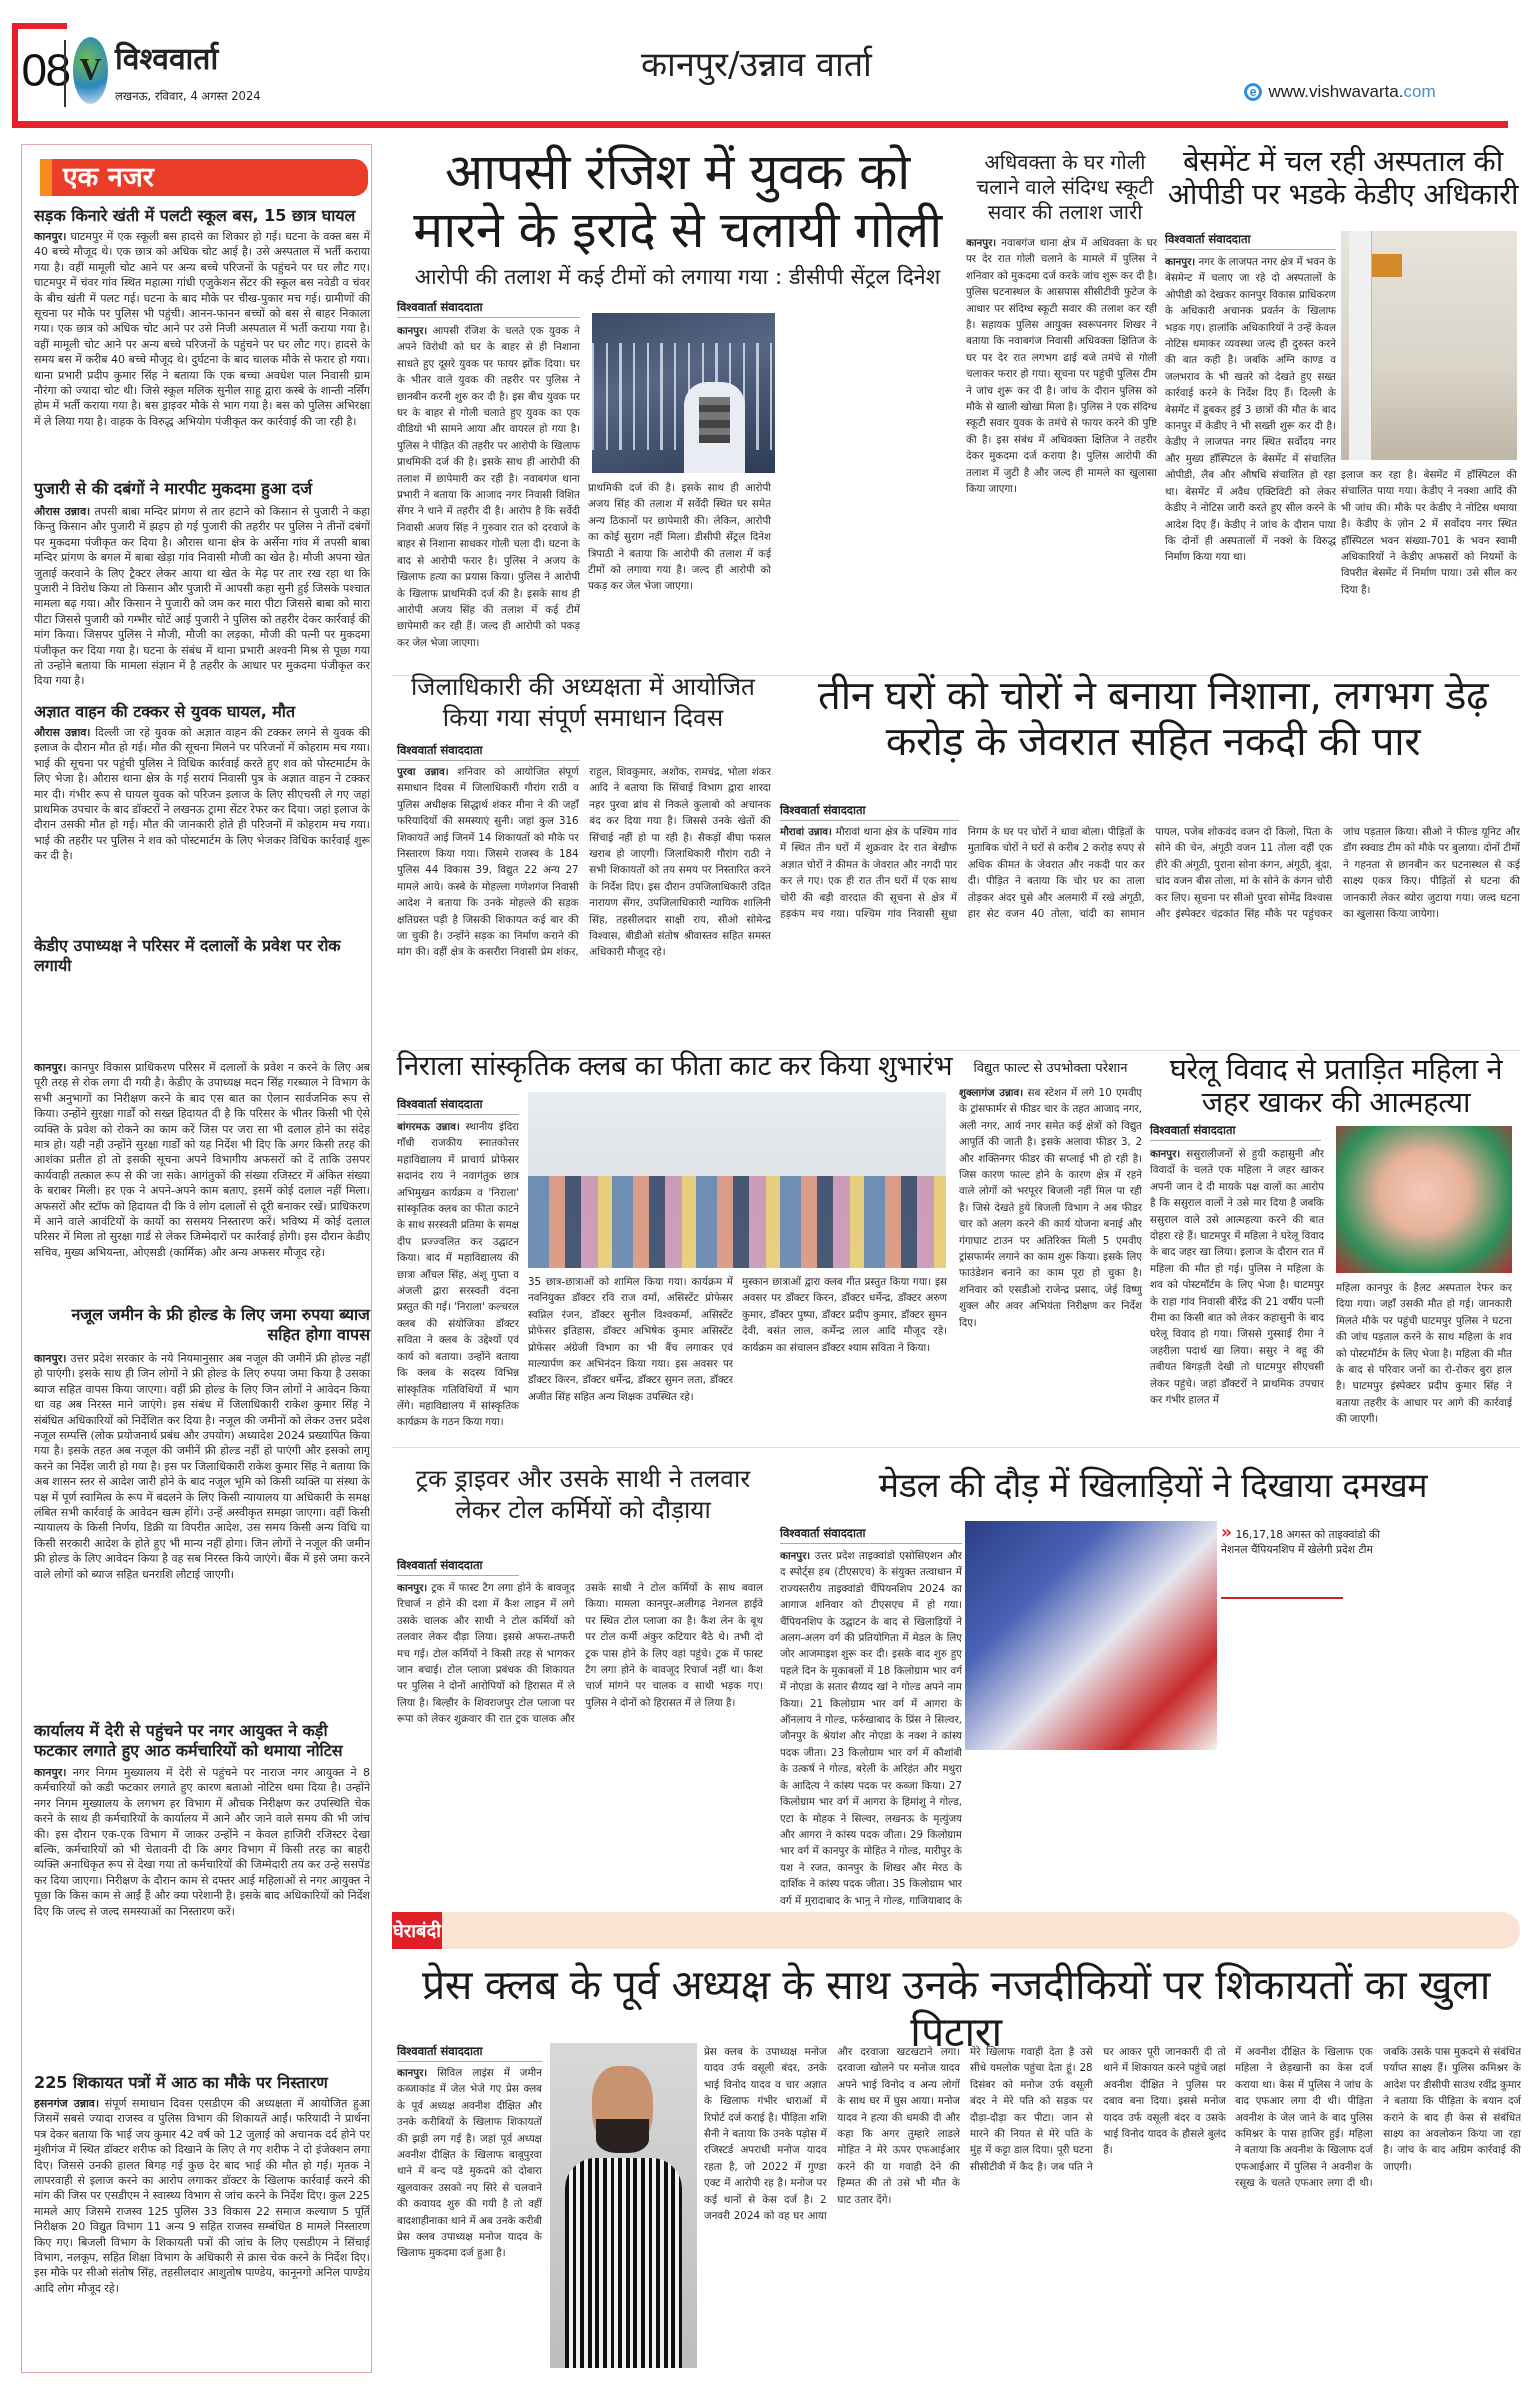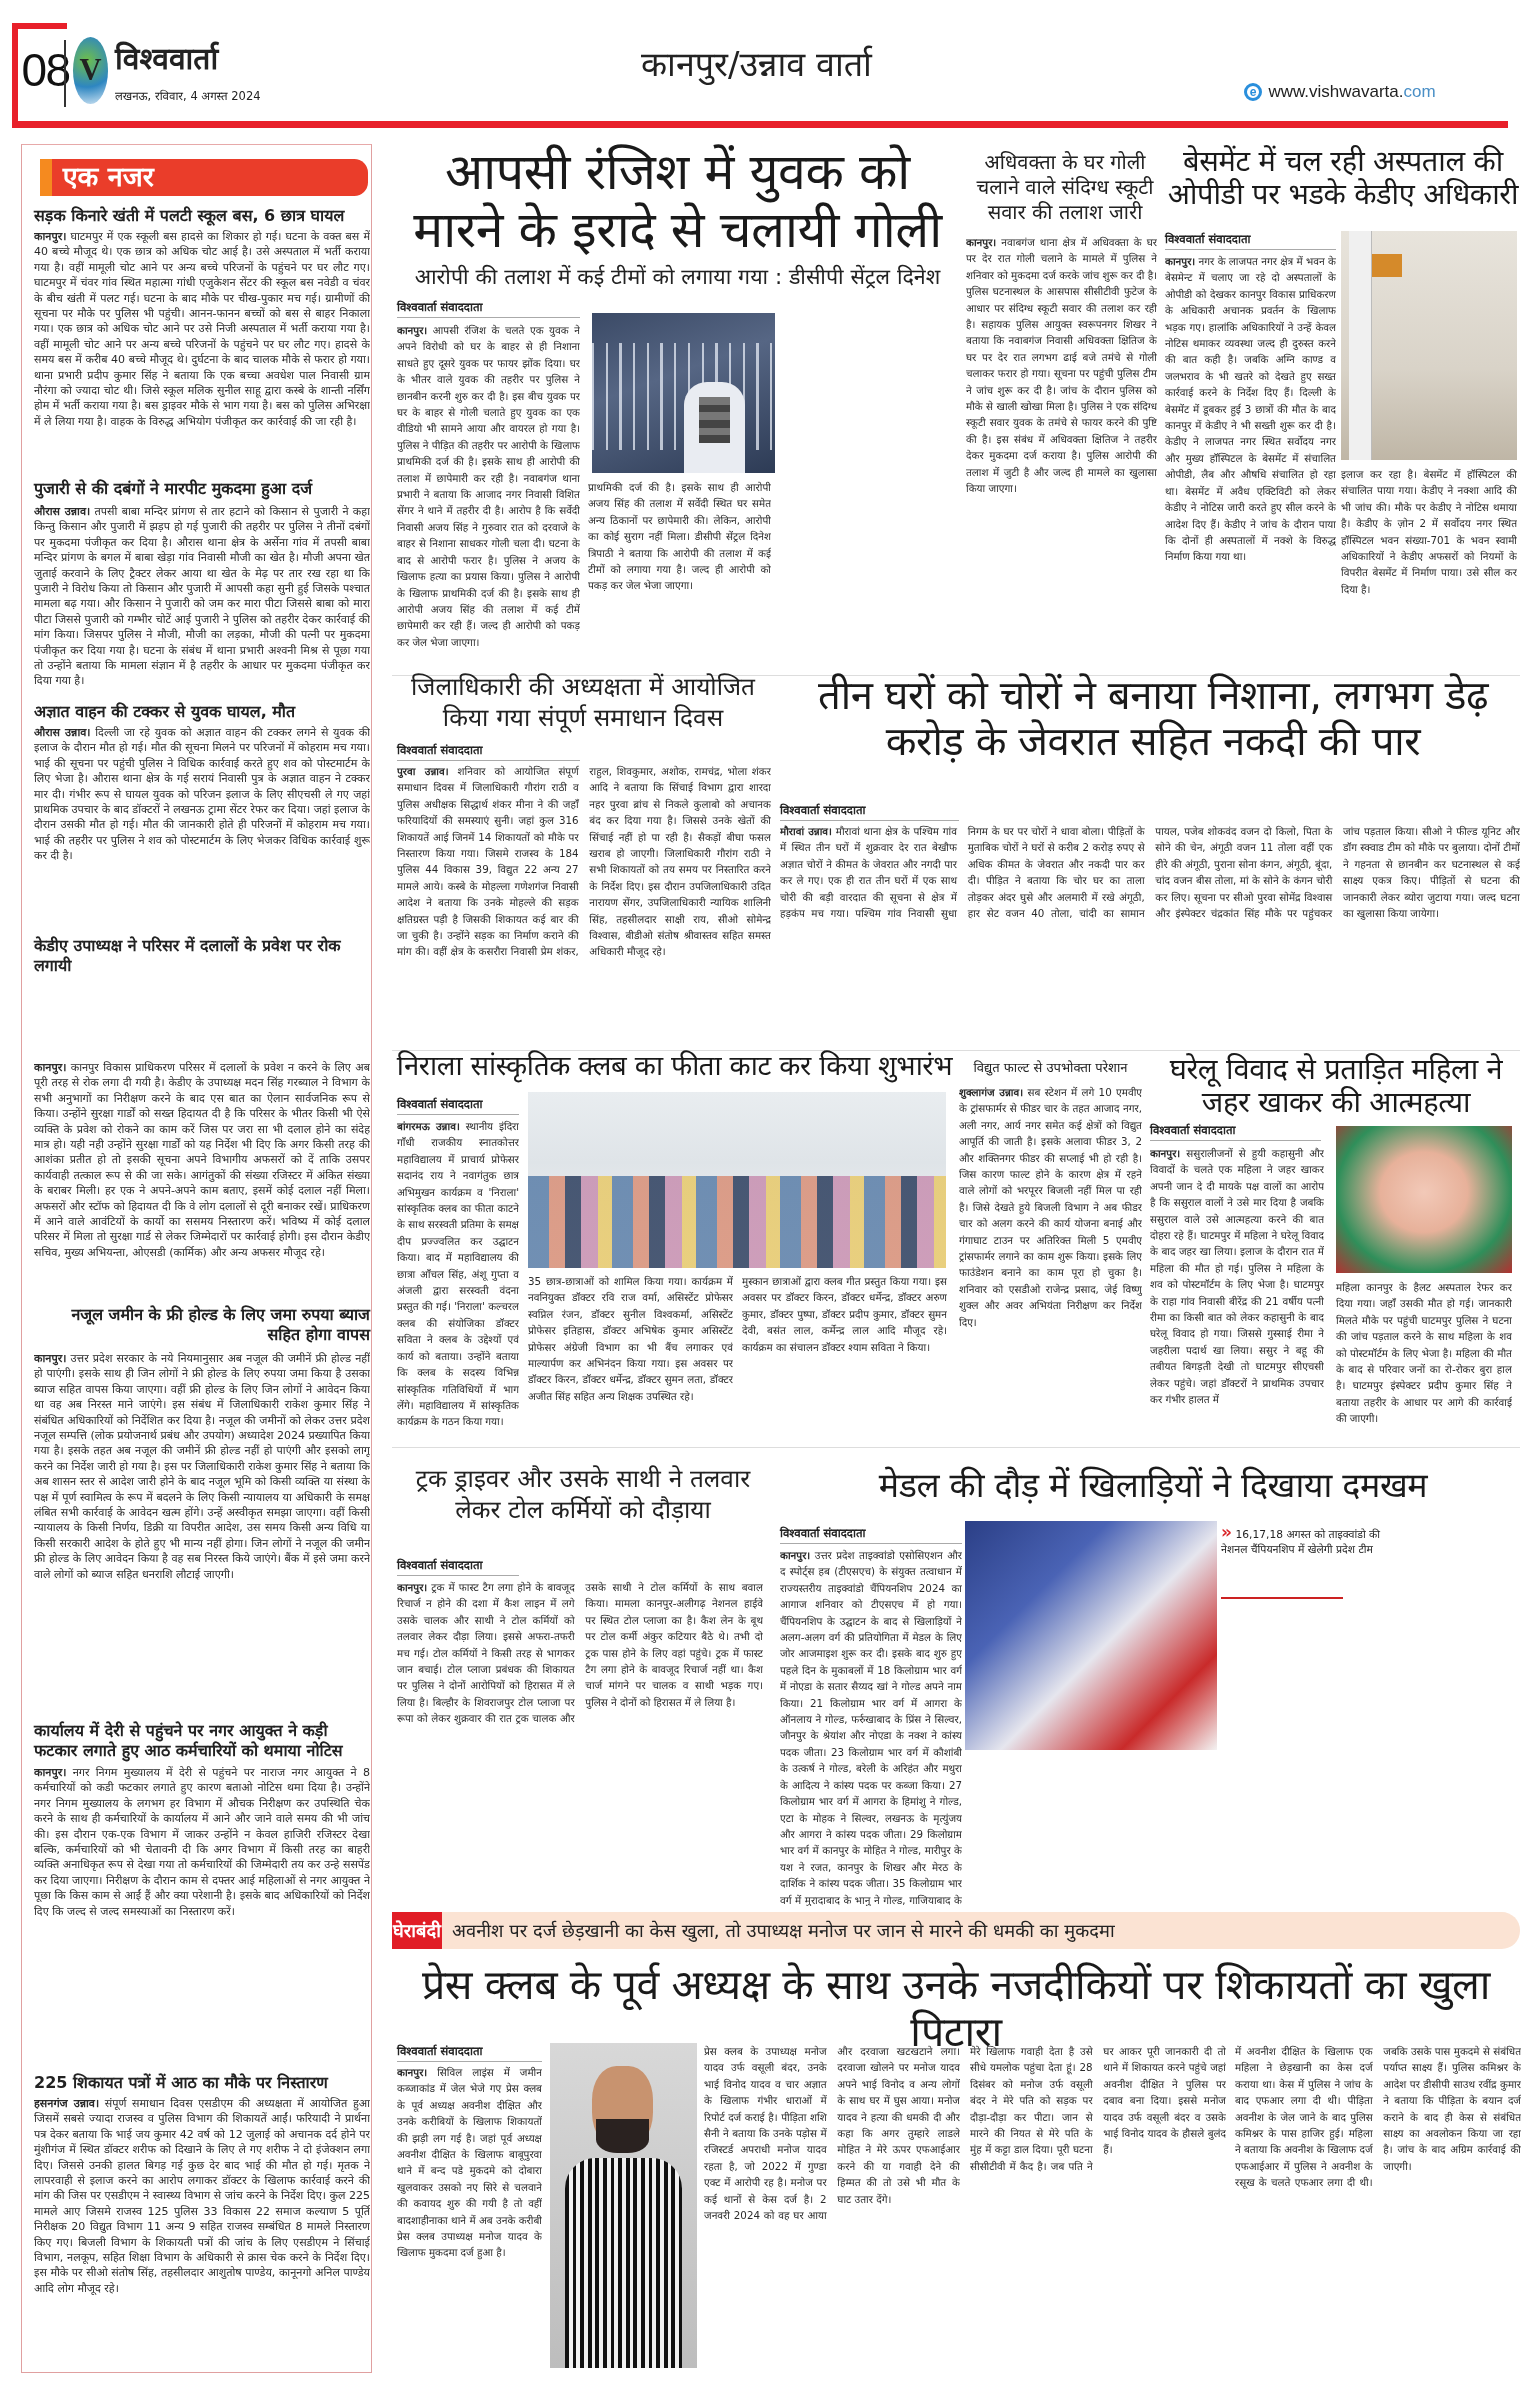--- a/index.html
+++ b/index.html
@@ -68,21 +68,21 @@
 <div class="abs dateline">लखनऊ,    रविवार, 4 अगस्त 2024</div>
 <div class="abs section-title">कानपुर/उन्नाव वार्ता</div>
 <div class="abs web">
   <span class="ie">e</span>
   <span><span>www.vishwavarta.</span><span class="com">com</span></span>
 </div>
 
 <div class="abs left-col"></div>
 <div class="abs ek-najar">एक नजर</div>
 
-<div class="lh" style="top:206px;">सड़क किनारे खंती में पलटी स्कूल बस, 6 छात्र घायल</div>
+<div class="lh" style="top:206px;">सड़क किनारे खंती में पलटी स्कूल बस, 15 छात्र घायल</div>
 <div class="lb" style="top:229px;height:229px;"><b>कानपुर।</b> <span>घाटमपुर में एक स्कूली बस हादसे का शिकार हो गई। घटना के वक्त बस में 40 बच्चे मौजूद थे। एक छात्र को अधिक चोट आई है। उसे अस्पताल में भर्ती कराया गया है। वहीं मामूली चोट आने पर अन्य बच्चे परिजनों के पहुंचने पर घर लौट गए। घाटमपुर में चंवर गांव स्थित महात्मा गांधी एजुकेशन सेंटर की स्कूल बस नवेडी व चंवर के बीच खंती में पलट गई। घटना के बाद मौके पर चीख-पुकार मच गई। ग्रामीणों की सूचना पर मौके पर पुलिस भी पहुंची। आनन-फानन बच्चों को बस से बाहर निकाला गया। एक छात्र को अधिक चोट आने पर उसे निजी अस्पताल में भर्ती कराया गया है। वहीं मामूली चोट आने पर अन्य बच्चे परिजनों के पहुंचने पर घर लौट गए। हादसे के समय बस में करीब 40 बच्चे मौजूद थे। दुर्घटना के बाद चालक मौके से फरार हो गया। थाना प्रभारी प्रदीप कुमार सिंह ने बताया कि एक बच्चा अवधेश पाल निवासी ग्राम नौरंगा को ज्यादा चोट थी। जिसे स्कूल मलिक सुनील साहू द्वारा कस्बे के शान्ती नर्सिंग होम में भर्ती कराया गया है। बस ड्राइवर मौके से भाग गया है। बस को पुलिस अभिरक्षा में ले लिया गया है। वाहक के विरुद्ध अभियोग पंजीकृत कर कार्रवाई की जा रही है।</span></div>
 
 <div class="lh" style="top:479px;">पुजारी से की दबंगों ने मारपीट मुकदमा हुआ दर्ज</div>
 <div class="lb" style="top:504px;height:197px;"><b>औरास उन्नाव।</b> <span>तपसी बाबा मन्दिर प्रांगण से तार हटाने को किसान से पुजारी ने कहा किन्तु किसान और पुजारी में झड़प हो गई पुजारी की तहरीर पर पुलिस ने तीनों दबंगों पर मुकदमा पंजीकृत कर दिया है। औरास थाना क्षेत्र के अर्सेना गांव में तपसी बाबा मन्दिर प्रांगण के बगल में बाबा खेड़ा गांव निवासी मौजी का खेत है। मौजी अपना खेत जुताई करवाने के लिए ट्रैक्टर लेकर आया था खेत के मेढ़ पर तार रख रहा था कि पुजारी ने विरोध किया तो किसान और पुजारी में आपसी कहा सुनी हुई जिसके पश्चात मामला बढ़ गया। और किसान ने पुजारी को जम कर मारा पीटा जिससे बाबा को मारा पीटा जिससे पुजारी को गम्भीर चोटें आई पुजारी ने पुलिस को तहरीर देकर कार्रवाई की मांग किया। जिसपर पुलिस ने मौजी, मौजी का लड़का, मौजी की पत्नी पर मुकदमा पंजीकृत कर दिया गया है। घटना के संबंध में थाना प्रभारी अश्वनी मिश्र से पूछा गया तो उन्होंने बताया कि मामला संज्ञान में है तहरीर के आधार पर मुकदमा पंजीकृत कर दिया गया है।</span></div>
 
 <div class="lh" style="top:702px;">अज्ञात वाहन की टक्कर से युवक घायल, मौत</div>
 <div class="lb" style="top:725px;height:208px;"><b>औरास उन्नाव।</b> <span>दिल्ली जा रहे युवक को अज्ञात वाहन की टक्कर लगने से युवक की इलाज के दौरान मौत हो गई। मौत की सूचना मिलने पर परिजनों में कोहराम मच गया। भाई की सूचना पर पहुंची पुलिस ने विधिक कार्रवाई करते हुए शव को पोस्टमार्टम के लिए भेजा है। औरास थाना क्षेत्र के गई सरायं निवासी पुत्र के अज्ञात वाहन ने टक्कर मार दी। गंभीर रूप से घायल युवक को परिजन इलाज के लिए सीएचसी ले गए जहां प्राथमिक उपचार के बाद डॉक्टरों ने लखनऊ ट्रामा सेंटर रेफर कर दिया। जहां इलाज के दौरान उसकी मौत हो गई। मौत की जानकारी होते ही परिजनों में कोहराम मच गया। भाई की तहरीर पर पुलिस ने शव को पोस्टमार्टम के लिए भेजकर विधिक कार्रवाई शुरू कर दी है।</span></div>
 
 <div class="lh" style="top:936px;">केडीए उपाध्यक्ष ने परिसर में दलालों के प्रवेश पर रोक लगायी</div>
 <div class="lb" style="top:1060px;height:247px;"><b>कानपुर।</b> <span>कानपुर विकास प्राधिकरण परिसर में दलालों के प्रवेश न करने के लिए अब पूरी तरह से रोक लगा दी गयी है। केडीए के उपाध्यक्ष मदन सिंह गरब्याल ने विभाग के सभी अनुभागों का निरीक्षण करने के बाद एस बात का ऐलान सार्वजनिक रूप से किया। उन्होंने सुरक्षा गार्डों को सख्त हिदायत दी है कि परिसर के भीतर किसी भी ऐसे व्यक्ति के प्रवेश को रोकने का काम करें जिस पर जरा सा भी दलाल होने का संदेह मात्र हो। यही नही उन्होंने सुरक्षा गार्डों को यह निर्देश भी दिए कि अगर किसी तरह की आशंका प्रतीत हो तो इसकी सूचना अपने विभागीय अफसरों को दें ताकि उसपर कार्यवाही तत्काल रूप से की जा सके। आगंतुकों की संख्या रजिस्टर में अंकित संख्या के बराबर मिली। हर एक ने अपने-अपने काम बताए, इसमें कोई दलाल नहीं मिला। अफसरों और स्टॉफ को हिदायत दी कि वे लोग दलालों से दूरी बनाकर रखें। प्राधिकरण में आने वाले आवंटियों के कार्यो का ससमय निस्तारण करें। भविष्य में कोई दलाल परिसर में मिला तो सुरक्षा गार्ड से लेकर जिम्मेदारों पर कार्रवाई होगी। इस दौरान केडीए सचिव, मुख्य अभियन्ता, ओएसडी (कार्मिक) और अन्य अफसर मौजूद रहे।</span></div>
@@ -157,21 +157,20 @@
 
 <div class="h1" style="left:779px;top:1466px;width:748px;font-size:34px;">मेडल की दौड़ में खिलाड़ियों ने दिखाया दमखम</div>
 <div class="byline" style="left:780px;top:1525px;width:182px;">विश्ववार्ता संवाददाता</div>
 <div class="photo ph-taekwondo" style="left:965px;top:1521px;width:252px;height:229px;"></div>
 <div class="side-note" style="left:1221px;top:1525px;width:168px;"><span class="mark">»</span> <span>16,17,18 अगस्त को ताइक्वांडो की नेशनल चैंपियनशिप में खेलेगी प्रदेश टीम</span></div>
 <div class="hr" style="left:1221px;top:1597px;width:122px;"></div>
 <div class="body" style="left:780px;top:1547px;width:182px;height:359px;"><b>कानपुर।</b> <span>उत्तर प्रदेश ताइक्वांडो एसोसिएशन और द स्पोर्ट्स हब (टीएसएच) के संयुक्त तत्वाधान में राज्यस्तरीय ताइक्वांडो चैंपियनशिप 2024 का आगाज शनिवार को टीएसएच में हो गया। चैंपियनशिप के उद्घाटन के बाद से खिलाड़ियों ने अलग-अलग वर्ग की प्रतियोगिता में मेडल के लिए जोर आजमाइश शुरू कर दी। इसके बाद शुरु हुए पहले दिन के मुकाबलों में 18 किलोग्राम भार वर्ग में नोएडा के सतार सैय्यद खां ने गोल्ड अपने नाम किया। 21 किलोग्राम भार वर्ग में आगरा के ऑनलाय ने गोल्ड, फर्रुखाबाद के प्रिंस ने सिल्वर, जौनपुर के श्रेयांश और नोएडा के नक्श ने कांस्य पदक जीता। 23 किलोग्राम भार वर्ग में कौशांबी के उत्कर्ष ने गोल्ड, बरेली के अरिहंत और मथुरा के आदित्य ने कांस्य पदक पर कब्जा किया। 27 किलोग्राम भार वर्ग में आगरा के हिमांशु ने गोल्ड, एटा के मोहक ने सिल्वर, लखनऊ के मृत्युंजय और आगरा ने कांस्य पदक जीता। 29 किलोग्राम भार वर्ग में कानपुर के मोहित ने गोल्ड, मारीपुर के यश ने रजत, कानपुर के शिखर और मेरठ के दार्शिक ने कांस्य पदक जीता। 35 किलोग्राम भार वर्ग में मुरादाबाद के भानु ने गोल्ड, गाजियाबाद के देवेंद्र ने रजत, गाजियाबाद के अंकित और कौशांबी के अरनव राव ने कांस्य पदक पर अपना कब्जा किया।</span></div>
 
 <div class="abs gherabandi">
   <div class="tag">घेराबंदी</div>
-  <div class="txt">अवनीश पर दर्ज छेड़खानी का केस खुला, तो उपाध्यक्ष मनोज पर जान से मारने की धमकी का मुकदमा</div>
 </div>
 
 <div class="h1" style="left:392px;top:1962px;width:1128px;font-size:41px;">प्रेस क्लब के पूर्व अध्यक्ष के साथ उनके नजदीकियों पर शिकायतों का खुला पिटारा</div>
 <div class="byline" style="left:397px;top:2043px;width:145px;">विश्ववार्ता संवाददाता</div>
 <div class="body" style="left:397px;top:2064px;width:145px;height:305px;"><b>कानपुर।</b> <span>सिविल लाइंस में जमीन कब्जाकांड में जेल भेजे गए प्रेस क्लब के पूर्व अध्यक्ष अवनीश दीक्षित और उनके करीबियों के खिलाफ शिकायतों की झड़ी लग गई है। जहां पूर्व अध्यक्ष अवनीश दीक्षित के खिलाफ बाबूपुरवा थाने में बन्द पडे मुकदमे को दोबारा खुलवाकर उसको नए सिरे से चलवाने की कवायद शुरु की गयी है तो वहीं बादशाहीनाका थाने में अब उनके करीबी प्रेस क्लब उपाध्यक्ष मनोज यादव के खिलाफ मुकदमा दर्ज हुआ है।</span></div>
 <div class="photo ph-man" style="left:550px;top:2043px;width:147px;height:325px;">
     <div class="face"></div>
     <div class="beard"></div>
     <div class="shirt"></div>
   </div>

